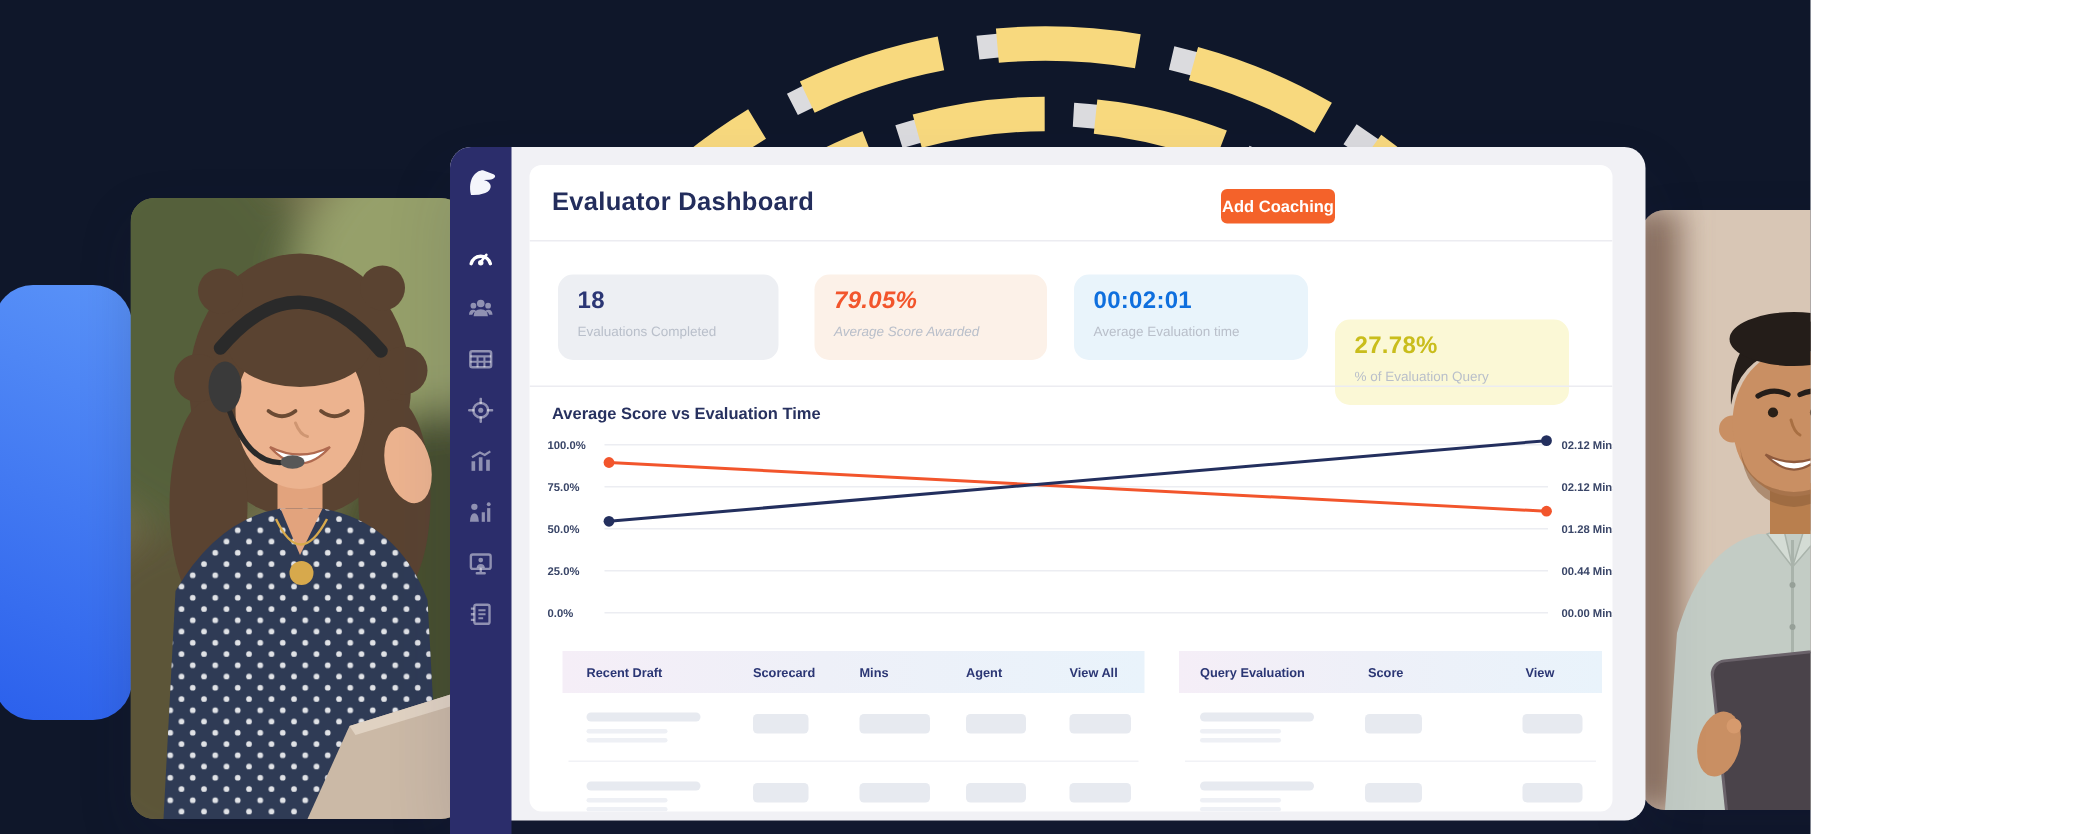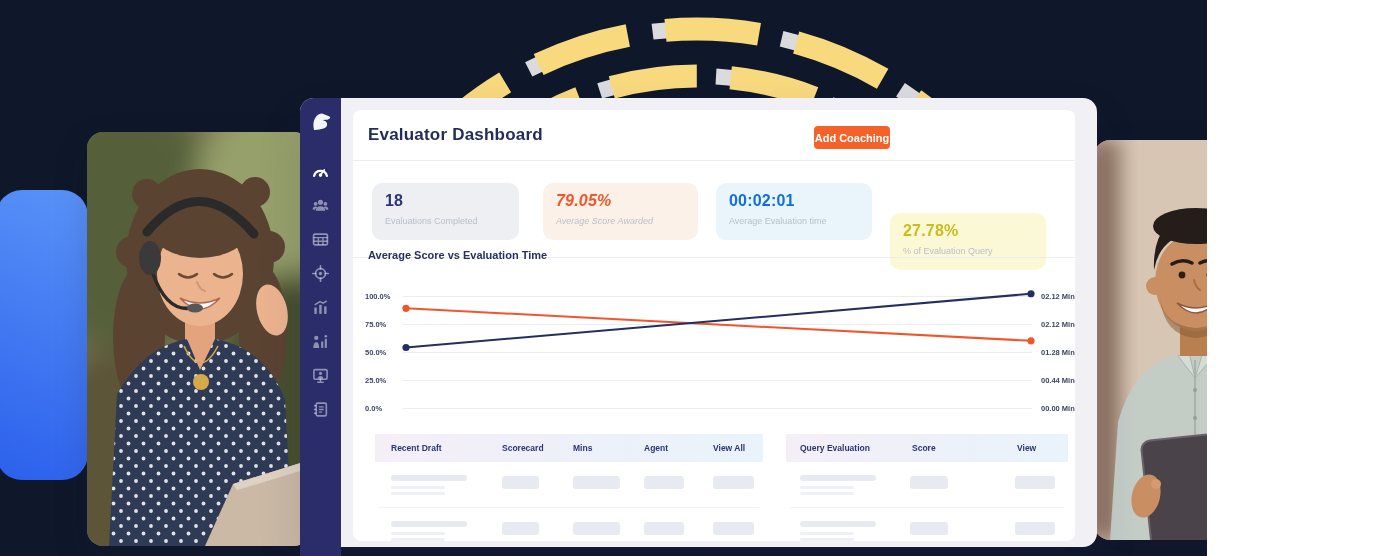--- a/index.html
+++ b/index.html
@@ -44,21 +44,21 @@
     background:#f4622a; border:none; border-radius:4px; color:#fff;
     font-size:11px; font-weight:bold; font-family:inherit; cursor:pointer;margin-left:14px; }
   .hdiv { position:absolute; left:0; width:100%; height:1px; background:#ececf1; }
 
   
   .stat { position:absolute; top:73px; height:57px; border-radius:10px; padding:9px 13px; }
   .stat-value { font-size:16px; font-weight:bold; letter-spacing:.2px; }
   .stat-label { font-size:9px; color:#b9bfca; margin-top:6px; white-space:nowrap; }
 
   
-  .chart-title { position:absolute; left:15px; top:139px; font-size:11px;
+  .chart-title { position:absolute; left:15px; top:160px; font-size:11px;
     font-weight:bold; color:#27315f; }
   .gridline { position:absolute; left:50px; width:629px; height:1px; background:#ecedf2; }
   .ytick { position:absolute; width:32px; text-align:left; font-size:7.5px;
     color:#3a4668; font-weight:bold; }
   .rtick { position:absolute; left:688px; font-size:7.5px; color:#3a4668;
     font-weight:bold; white-space:nowrap; }
   #chart-lines { position:absolute; left:47px; top:170px; width:640px; height:140px; }
 
   
   .tbl { position:absolute; top:324px; }

